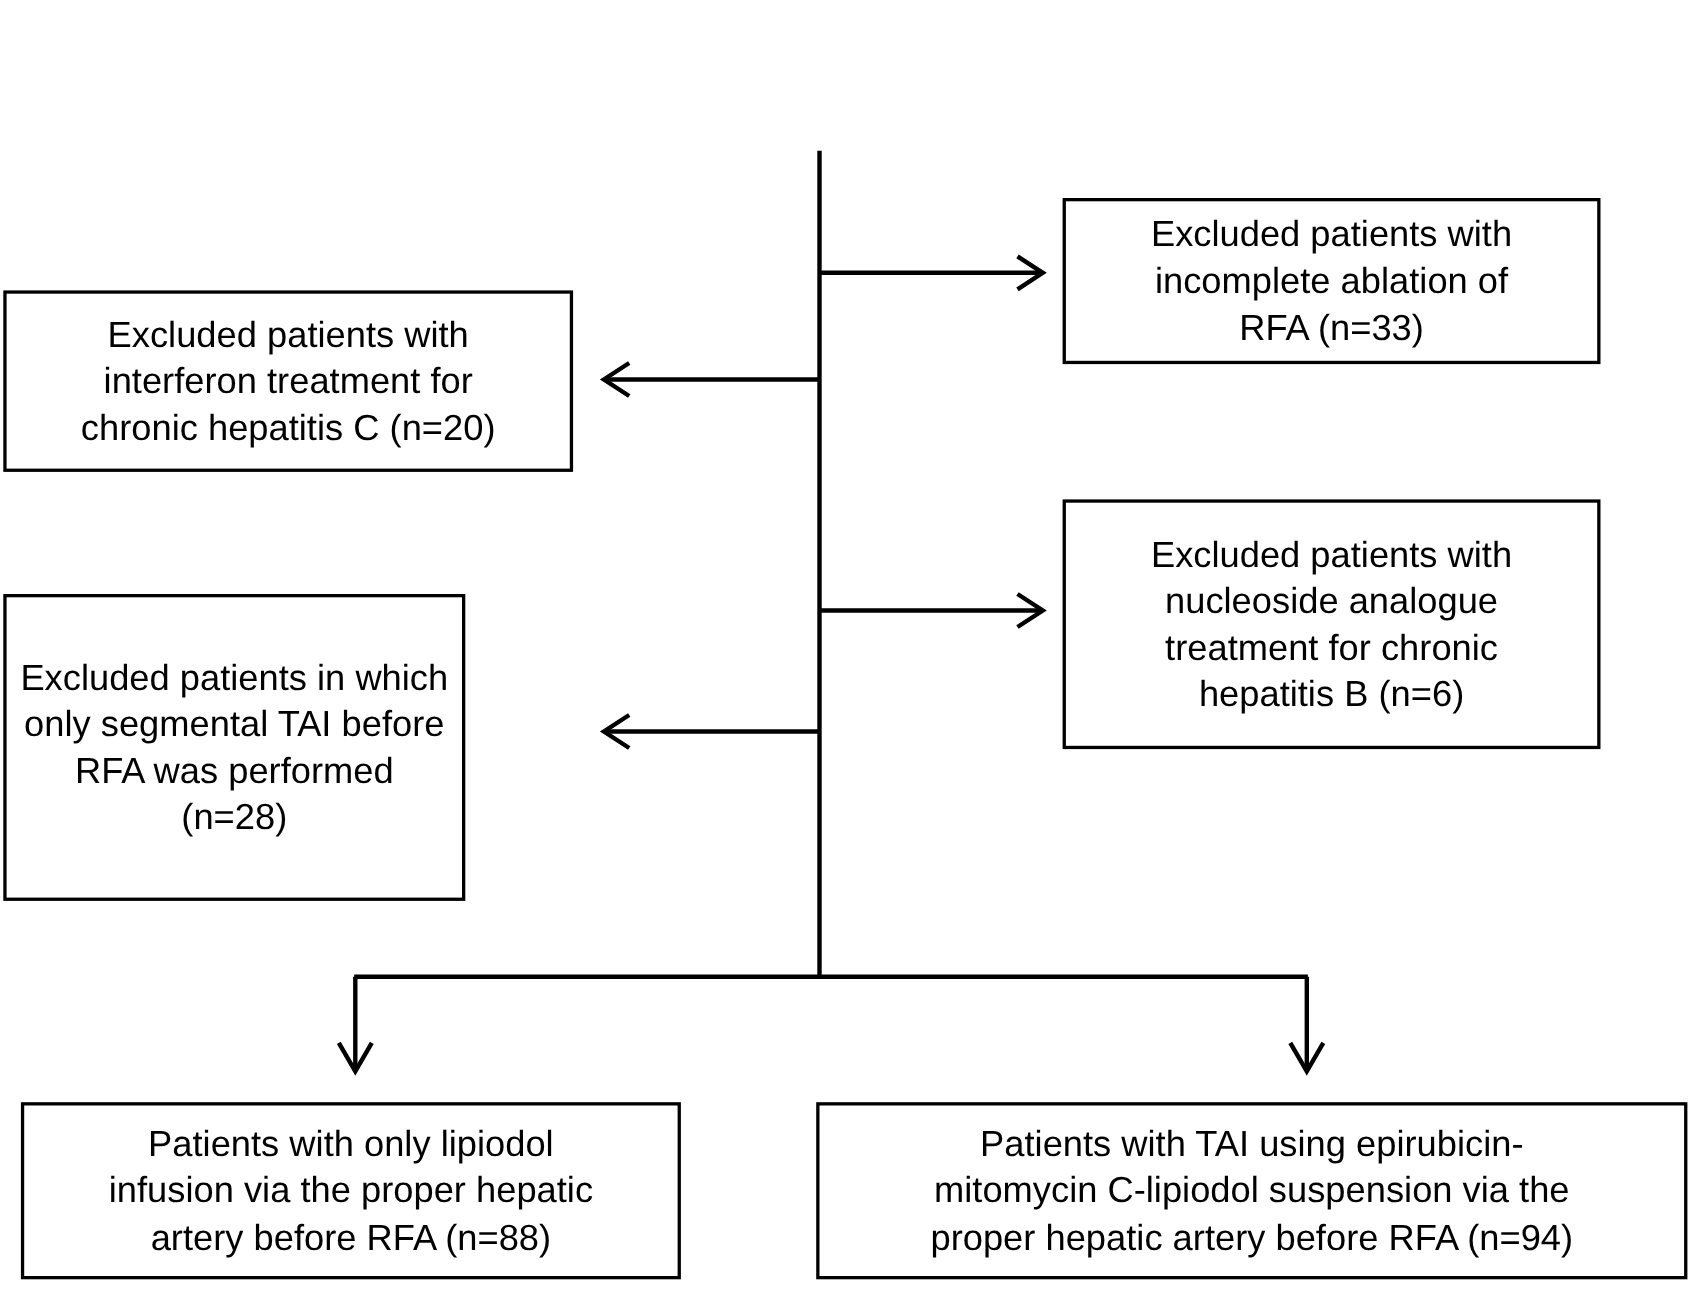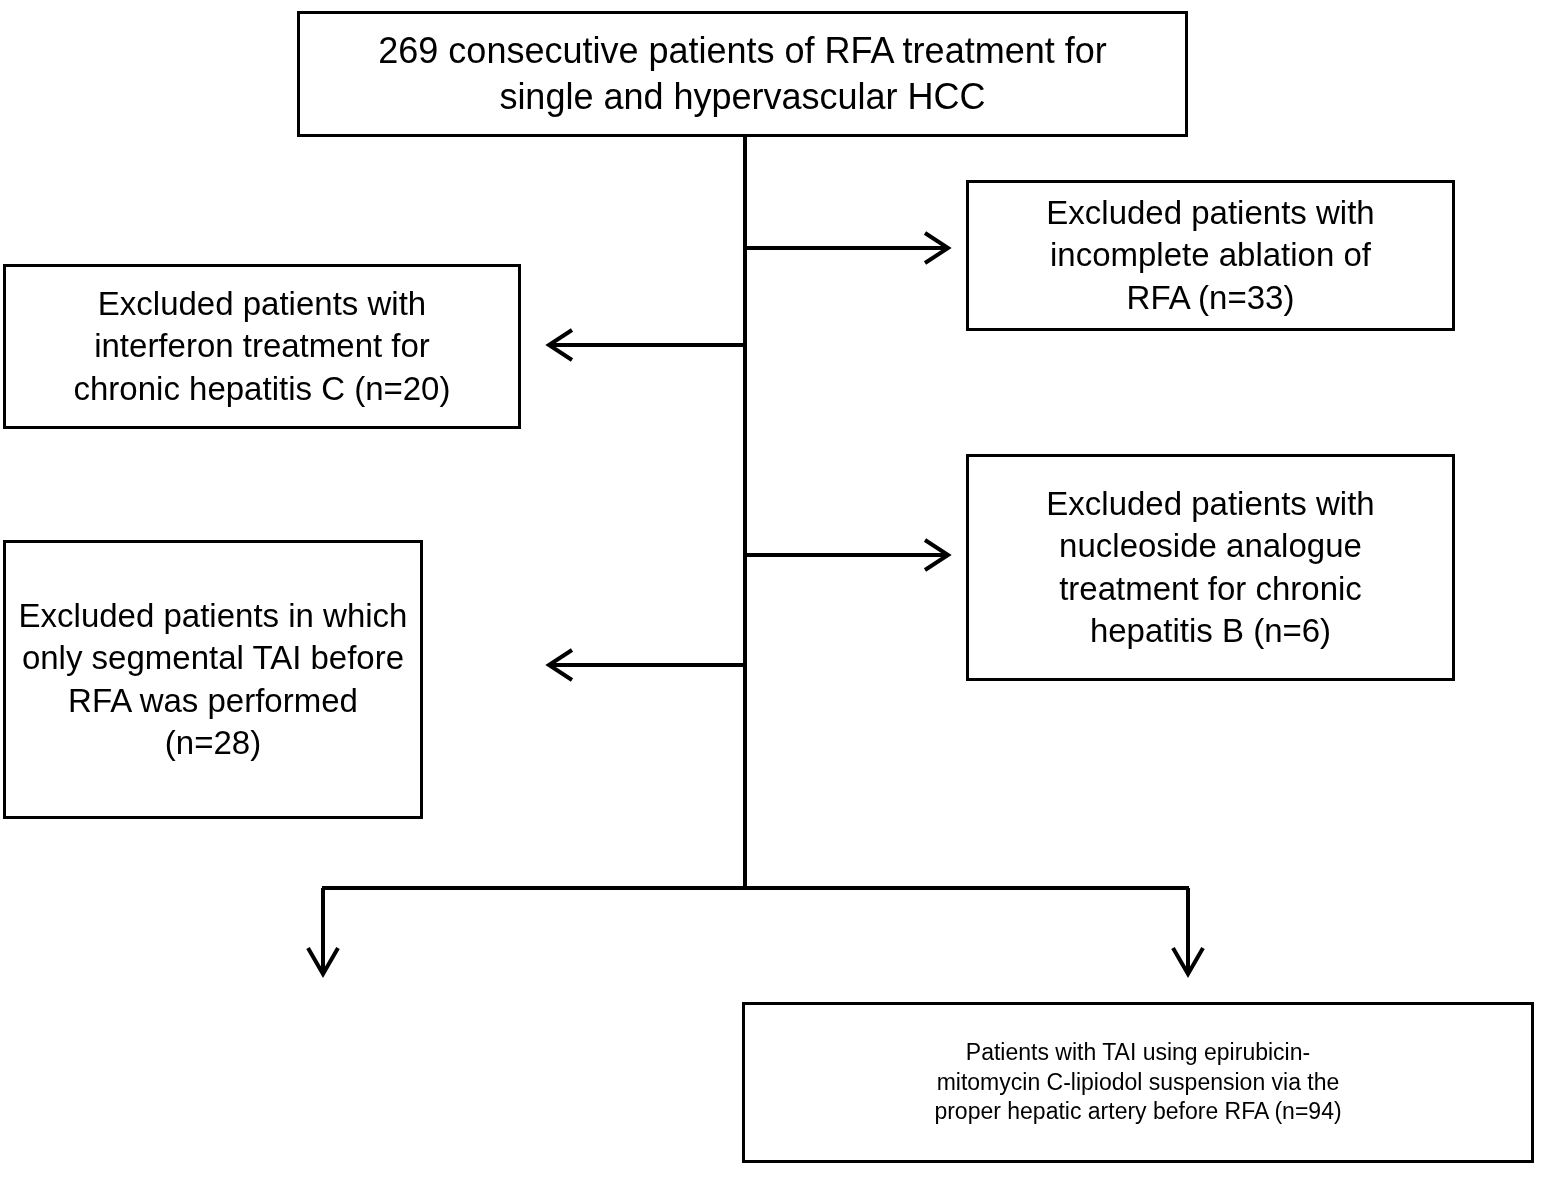--- a/index.html
+++ b/index.html
@@ -43,21 +43,21 @@
     height: 1181px;
     pointer-events: none;
   }
   
   #node-root      { left: 297px;  top: 11px;   width: 891px; height: 126px; font-size: 36px; }
   #node-excl-rfa  { left: 966px;  top: 180px;  width: 489px; height: 151px; font-size: 33px; }
   #node-excl-ifn  { left: 3px;    top: 264px;  width: 518px; height: 165px; font-size: 33px; }
   #node-excl-na   { left: 966px;  top: 454px;  width: 489px; height: 227px; font-size: 33px; }
   #node-excl-tai  { left: 3px;    top: 540px;  width: 420px; height: 279px; font-size: 33px; }
   #node-lipiodol  { left: 19px;   top: 1002px; width: 600px; height: 161px; font-size: 33px; }
-  #node-tai-epi   { left: 742px;  top: 1002px; width: 792px; height: 161px; font-size: 23px; }
+  #node-tai-epi   { left: 742px;  top: 1002px; width: 792px; height: 161px; font-size: 33px; }
 </style>
 </head>
 <body>
 
 <div id="canvas">
 
   <svg id="svg-connectors" viewBox="0 0 1543 1181" xmlns="http://www.w3.org/2000/svg">
 
     <line x1="745" y1="137" x2="745" y2="888" stroke="#000" stroke-width="4"></line>
 
@@ -87,24 +87,20 @@
       <line x1="323" y1="888" x2="323" y2="971" stroke="#000" stroke-width="4"></line>
       <polyline points="308,948 323,974 338,948" fill="none" stroke="#000" stroke-width="4" stroke-linecap="butt" stroke-linejoin="miter"></polyline>
     </g>
 
     <g>
       <line x1="1188" y1="888" x2="1188" y2="971" stroke="#000" stroke-width="4"></line>
       <polyline points="1173,948 1188,974 1203,948" fill="none" stroke="#000" stroke-width="4" stroke-linecap="butt" stroke-linejoin="miter"></polyline>
     </g>
   </svg>
 
-  <div class="node" id="node-root">
-    <span class="txt">269 consecutive patients of RFA treatment for
-single and hypervascular HCC</span>
-  </div>
 
   <div class="node" id="node-excl-rfa">
     <span class="txt">Excluded patients with
 incomplete ablation of
 RFA (n=33)</span>
   </div>
 
   <div class="node" id="node-excl-ifn">
     <span class="txt">Excluded patients with
 interferon treatment for
@@ -118,20 +114,25 @@
 hepatitis B (n=6)</span>
   </div>
 
   <div class="node" id="node-excl-tai">
     <span class="txt">Excluded patients in which
 only segmental TAI before
 RFA was performed
 (n=28)</span>
   </div>
 
+  <div class="node" id="node-lipiodol">
+    <span class="txt">Patients with only lipiodol
+infusion via the proper hepatic
+artery before RFA (n=88)</span>
+  </div>
 
   <div class="node" id="node-tai-epi">
     <span class="txt">Patients with TAI using epirubicin-
 mitomycin C-lipiodol suspension via the
 proper hepatic artery before RFA (n=94)</span>
   </div>
 
 </div>
 
 </body></html>

